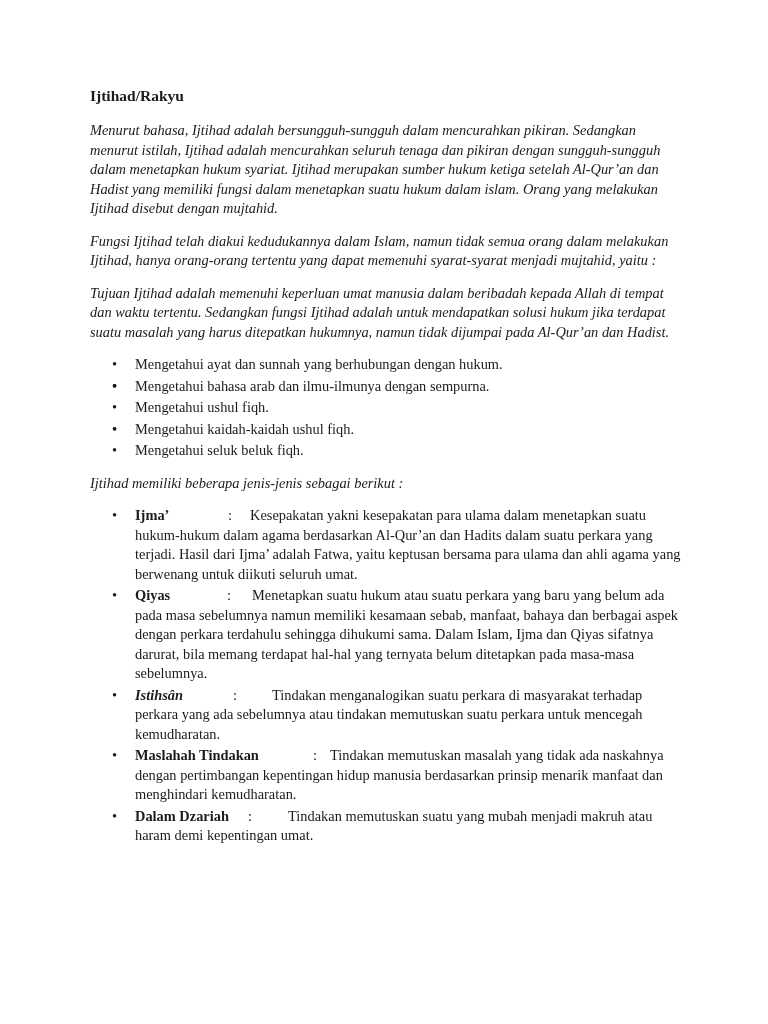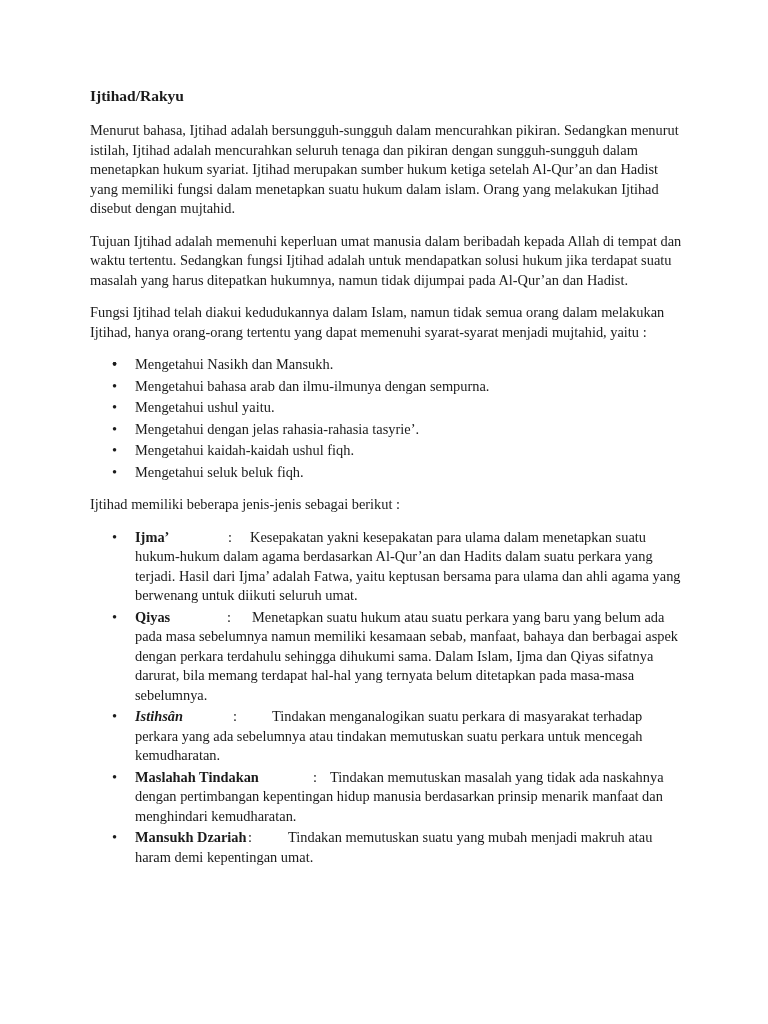--- a/index.html
+++ b/index.html
@@ -21,20 +21,21 @@
     overflow: hidden;
   }
   .doc-title {
     font-size: 15.5px;
     font-weight: bold;
     margin: 0 0 15px 0;
     line-height: 20px;
   }
   .para {
     margin: 0 0 13px 0;
+    font-style: italic;
   }
   ul.doc-list {
     list-style: none;
     margin: 0 0 13px 0;
     padding: 0;
   }
   ul.doc-list li {
     position: relative;
     padding-left: 45px;
     margin: 0 0 2px 0;
@@ -56,38 +57,38 @@
 </style>
 </head>
 <body>
 
 <div class="page">
 
   <h1 class="doc-title">Ijtihad/Rakyu</h1>
 
   <p class="para">Menurut bahasa, Ijtihad adalah bersungguh-sungguh dalam mencurahkan pikiran. Sedangkan menurut istilah, Ijtihad adalah mencurahkan seluruh tenaga dan pikiran dengan sungguh-sungguh dalam menetapkan hukum syariat. Ijtihad merupakan sumber hukum ketiga setelah Al-Qur’an dan Hadist yang memiliki fungsi dalam menetapkan suatu hukum dalam islam. Orang yang melakukan Ijtihad disebut dengan mujtahid.</p>
 
+  <p class="para">Fungsi Ijtihad telah diakui kedudukannya dalam Islam, namun tidak semua orang dalam melakukan Ijtihad, hanya orang-orang tertentu yang dapat memenuhi syarat-syarat menjadi mujtahid, yaitu :</p>
+
   <p class="para">Tujuan Ijtihad adalah memenuhi keperluan umat manusia dalam beribadah kepada Allah di tempat dan waktu tertentu. Sedangkan fungsi Ijtihad adalah untuk mendapatkan solusi hukum jika terdapat suatu masalah yang harus ditepatkan hukumnya, namun tidak dijumpai pada Al-Qur’an dan Hadist.</p>
 
-  <p class="para">Fungsi Ijtihad telah diakui kedudukannya dalam Islam, namun tidak semua orang dalam melakukan Ijtihad, hanya orang-orang tertentu yang dapat memenuhi syarat-syarat menjadi mujtahid, yaitu :</p>
-
   <ul class="doc-list" id="requirements-list">
+      <li><span class="bullet">•</span><span>Mengetahui ayat dan sunnah yang berhubungan dengan hukum.</span></li>
       <li><span class="bullet">•</span></li>
       <li><span class="bullet">•</span></li>
-      <li><span class="bullet">•</span><span>Mengetahui Nasikh dan Mansukh.</span></li>
       <li><span class="bullet">•</span><span>Mengetahui bahasa arab dan ilmu-ilmunya dengan sempurna.</span></li>
-      <li><span class="bullet">•</span><span>Mengetahui ushul yaitu.</span></li>
-      <li><span class="bullet">•</span><span>Mengetahui dengan jelas rahasia-rahasia tasyrie’.</span></li>
+      <li><span class="bullet">•</span><span>Mengetahui ushul fiqh.</span></li>
+      <li><span class="bullet">•</span></li>
       <li><span class="bullet">•</span><span>Mengetahui kaidah-kaidah ushul fiqh.</span></li>
       <li><span class="bullet">•</span><span>Mengetahui seluk beluk fiqh.</span></li>
     </ul>
 
   <p class="para">Ijtihad memiliki beberapa jenis-jenis sebagai berikut :</p>
 
   <ul class="doc-list" id="types-list">
       <li><span class="bullet">•</span><span class="term-box" style="min-width: 93px;">Ijma’</span><span class="colon-box" style="min-width: 22px;">:</span><span>Kesepakatan yakni kesepakatan para ulama dalam menetapkan suatu hukum-hukum dalam agama berdasarkan Al-Qur’an dan Hadits dalam suatu perkara yang terjadi. Hasil dari Ijma’ adalah Fatwa, yaitu keptusan bersama para ulama dan ahli agama yang berwenang untuk diikuti seluruh umat.</span></li>
       <li><span class="bullet">•</span><span class="term-box" style="min-width: 92px;">Qiyas</span><span class="colon-box" style="min-width: 25px;">:</span><span>Menetapkan suatu hukum atau suatu perkara yang baru yang belum ada pada masa sebelumnya namun memiliki kesamaan sebab, manfaat, bahaya dan berbagai aspek dengan perkara terdahulu sehingga dihukumi sama. Dalam Islam, Ijma dan Qiyas sifatnya darurat, bila memang terdapat hal-hal yang ternyata belum ditetapkan pada masa-masa sebelumnya.</span></li>
       <li><span class="bullet">•</span><span class="term-box" style="min-width: 98px; font-style: italic;">Istihsân</span><span class="colon-box" style="min-width: 39px;">:</span><span>Tindakan menganalogikan suatu perkara di masyarakat terhadap perkara yang ada sebelumnya atau tindakan memutuskan suatu perkara untuk mencegah kemudharatan.</span></li>
       <li><span class="bullet">•</span><span class="term-box" style="min-width: 178px;">Maslahah Tindakan</span><span class="colon-box" style="min-width: 17px;">:</span><span>Tindakan memutuskan masalah yang tidak ada naskahnya dengan pertimbangan kepentingan hidup manusia berdasarkan prinsip menarik manfaat dan menghindari kemudharatan.</span></li>
-      <li><span class="bullet">•</span><span class="term-box" style="min-width: 113px;">Mansukh Dzariah</span><span class="colon-box" style="min-width: 40px;">:</span><span>Tindakan memutuskan suatu yang mubah menjadi makruh atau haram demi kepentingan umat.</span></li>
+      <li><span class="bullet">•</span><span class="term-box" style="min-width: 113px;">Dalam Dzariah</span><span class="colon-box" style="min-width: 40px;">:</span><span>Tindakan memutuskan suatu yang mubah menjadi makruh atau haram demi kepentingan umat.</span></li>
     </ul>
 
 </div>
 
 </body></html>

